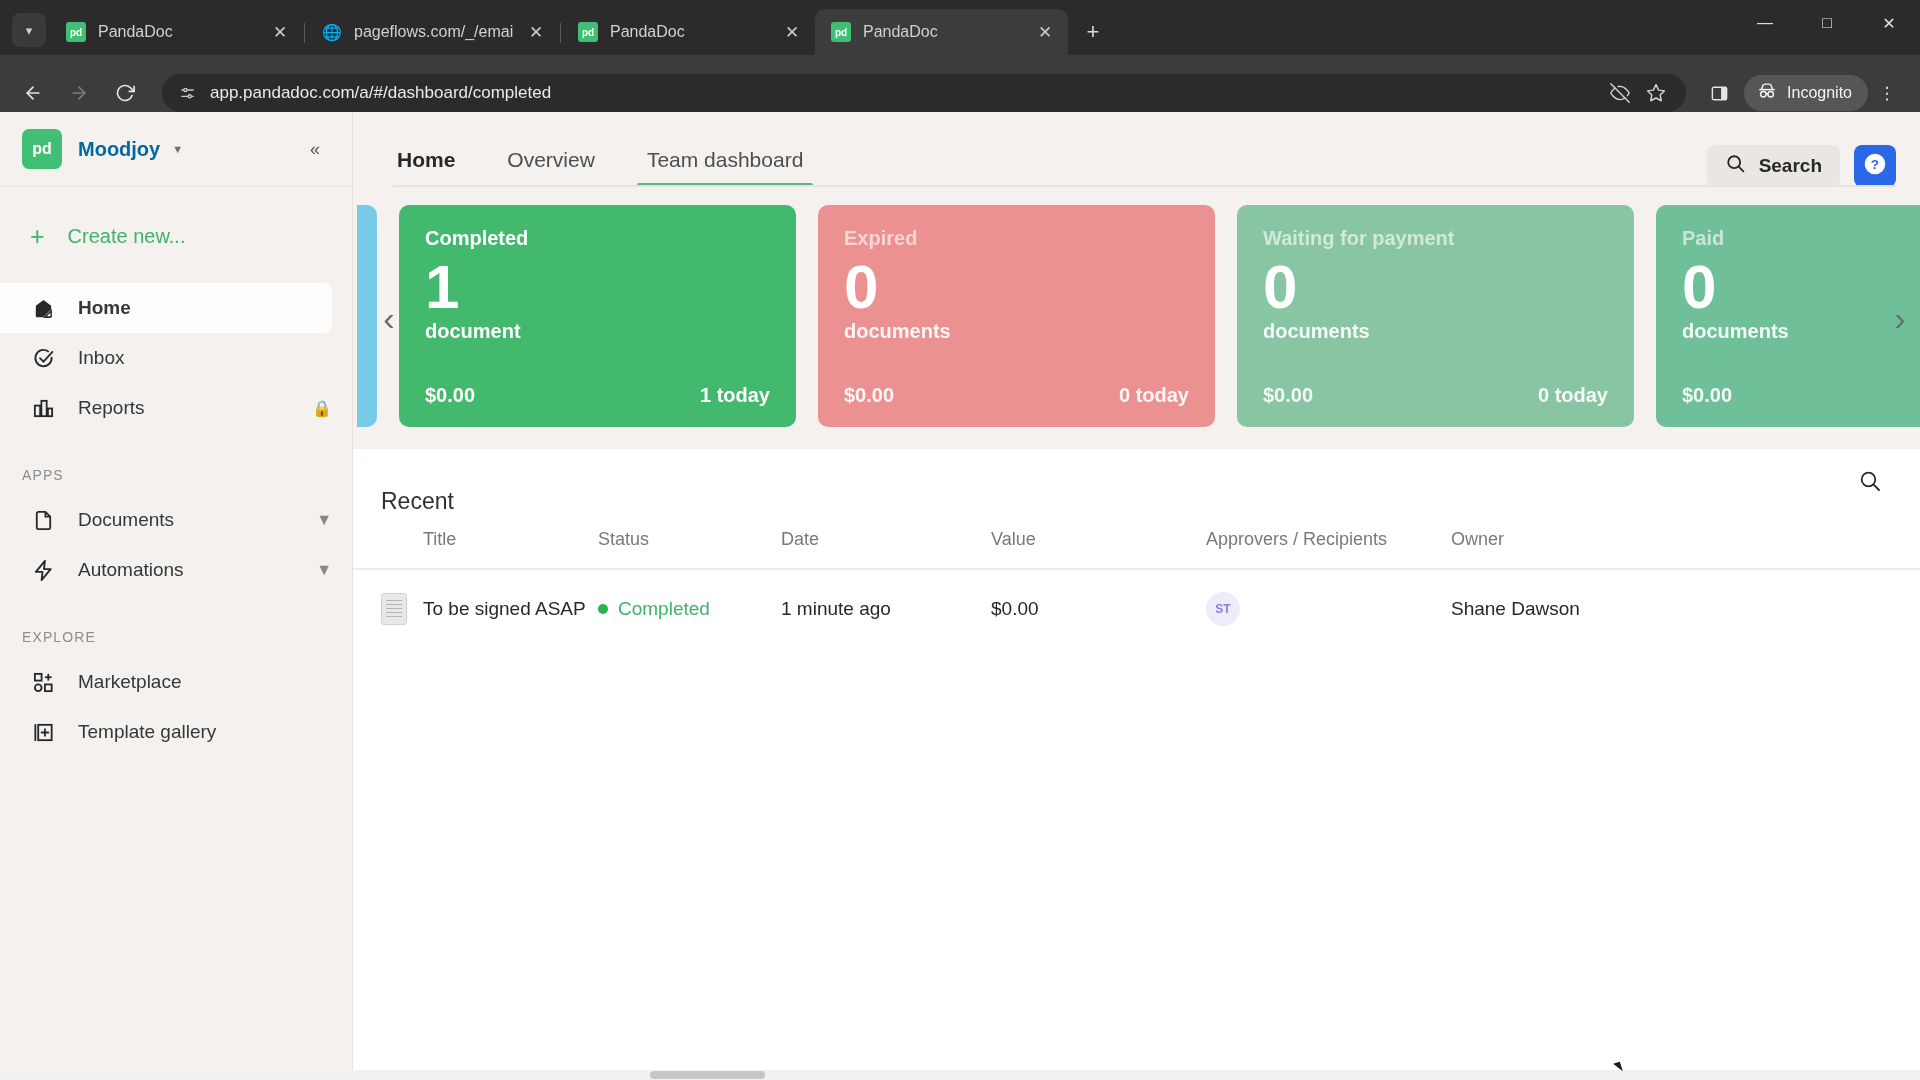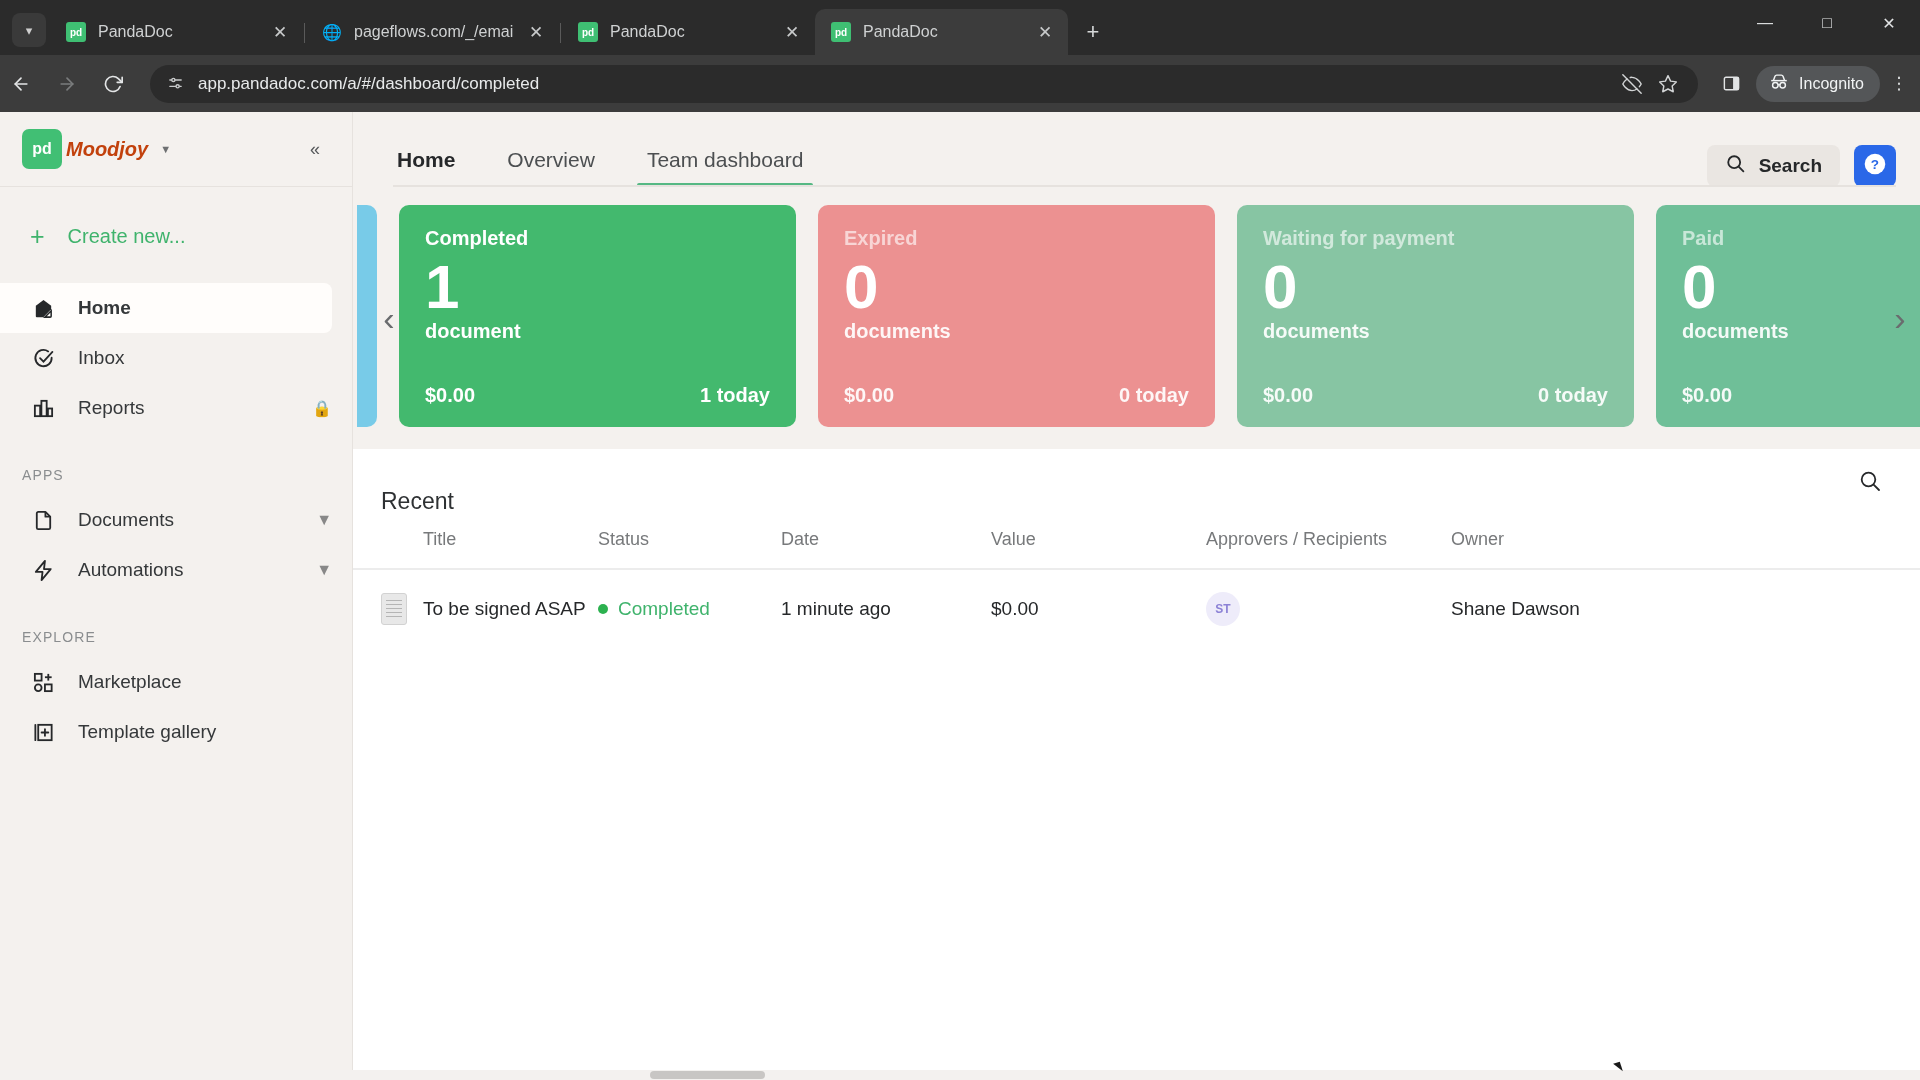--- a/index.html
+++ b/index.html
@@ -85,22 +85,22 @@
   .win-btn {
     width: 62px; height: 46px;
     display: flex; align-items: center; justify-content: center;
     color: #e0e2e3; font-size: 16px;
   }
 
   .toolbar {
     height: 57px;
     background: #3c3c3c;
     display: flex;
-    align-items: center;
-    padding: 0 2px;
+    align-items: flex-end;
+    padding: 0 14px;
   }
   .nav-btn {
     width: 38px; height: 38px;
     display: flex; align-items: center; justify-content: center;
     color: #e3e5e6;
     border-radius: 50%;
     margin-right: 8px;
     flex: none;
   }
   .nav-btn.disabled { color: #7a7c7d; }
@@ -177,24 +177,23 @@
   }
   .brand-logo {
     width: 40px; height: 40px;
     background: #41bf74;
     border-radius: 7px;
     display: flex; align-items: center; justify-content: center;
     color: #ffffff; font-weight: bold; font-size: 16px;
     flex: none;
   }
   .brand-name {
-    margin-left: 4px;
+    margin-left: 16px;
     font-size: 20px; font-weight: bold;
-    color: #c2410c;
-    font-style: italic;
+    color: #0369a1;
   }
   .caret { margin-left: 12px; color: #6e7072; font-size: 11px; }
   .collapse-btn {
     margin-left: auto;
     width: 34px; height: 34px;
     display: flex; align-items: center; justify-content: center;
     color: #55585a; font-size: 18px;
   }
 
   .sb-scroll { flex: 1; padding-top: 26px; overflow: hidden; }

